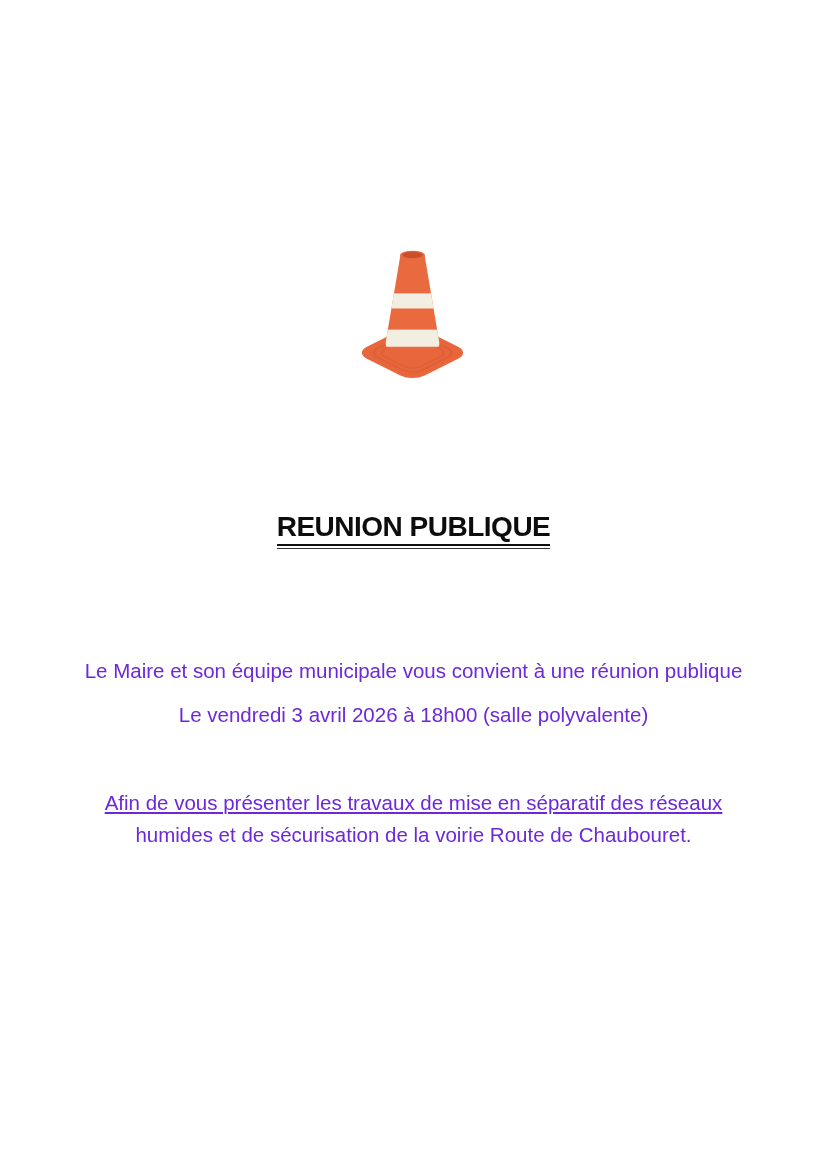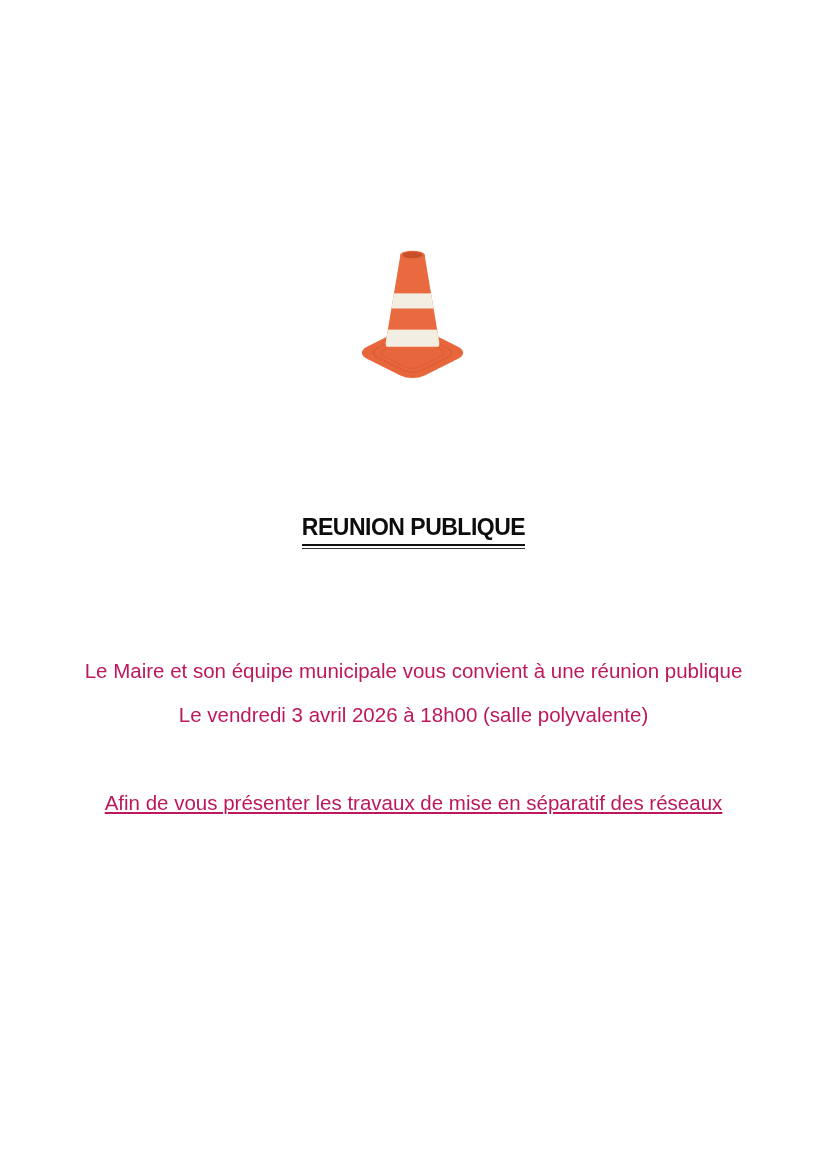--- a/index.html
+++ b/index.html
@@ -27,21 +27,21 @@
   }
   .cone-wrap svg { display: block; width: 100%; height: 100%; }
 
   
   .title-line {
     position: absolute;
     left: 0;
     width: 100%;
     text-align: center;
     font-weight: bold;
-    font-size: 23px;
+    font-size: 28px;
     letter-spacing: -0.5px;
     color: #0d0d0d;
     line-height: 30px;
     white-space: nowrap;
   }
   .title-1 { top: 512px; }
   .title-2 { top: 562px; }
   .u-dbl {
     display: inline-block;
     position: relative;
@@ -59,21 +59,21 @@
   }
 
   
   .body-line {
     position: absolute;
     left: 0;
     width: 100%;
     text-align: center;
     font-size: 20.5px;
     line-height: 28px;
-    color: #be185d;
+    color: #6d28d9;
     white-space: nowrap;
   }
   .inv-1 { top: 657px; }
   .inv-2 { top: 701px; }
   .pur-1 { top: 789px; text-decoration: underline; }
   .pur-2 { top: 821px; }
 </style>
 </head>
 <body>
 
@@ -106,14 +106,15 @@
   </div>
 
   <div class="title-line title-1">
     <span class="u-dbl">REUNION PUBLIQUE</span>
   </div>
 
   <div class="body-line inv-1">Le Maire et son équipe municipale vous convient à une réunion publique</div>
   <div class="body-line inv-2">Le vendredi 3 avril 2026 à 18h00 (salle polyvalente)</div>
 
   <div class="body-line pur-1">Afin de vous présenter les travaux de mise en séparatif des réseaux</div>
+  <div class="body-line pur-2">humides et de sécurisation de la voirie Route de Chaubouret.</div>
 
 </div>
 
 </body></html>

